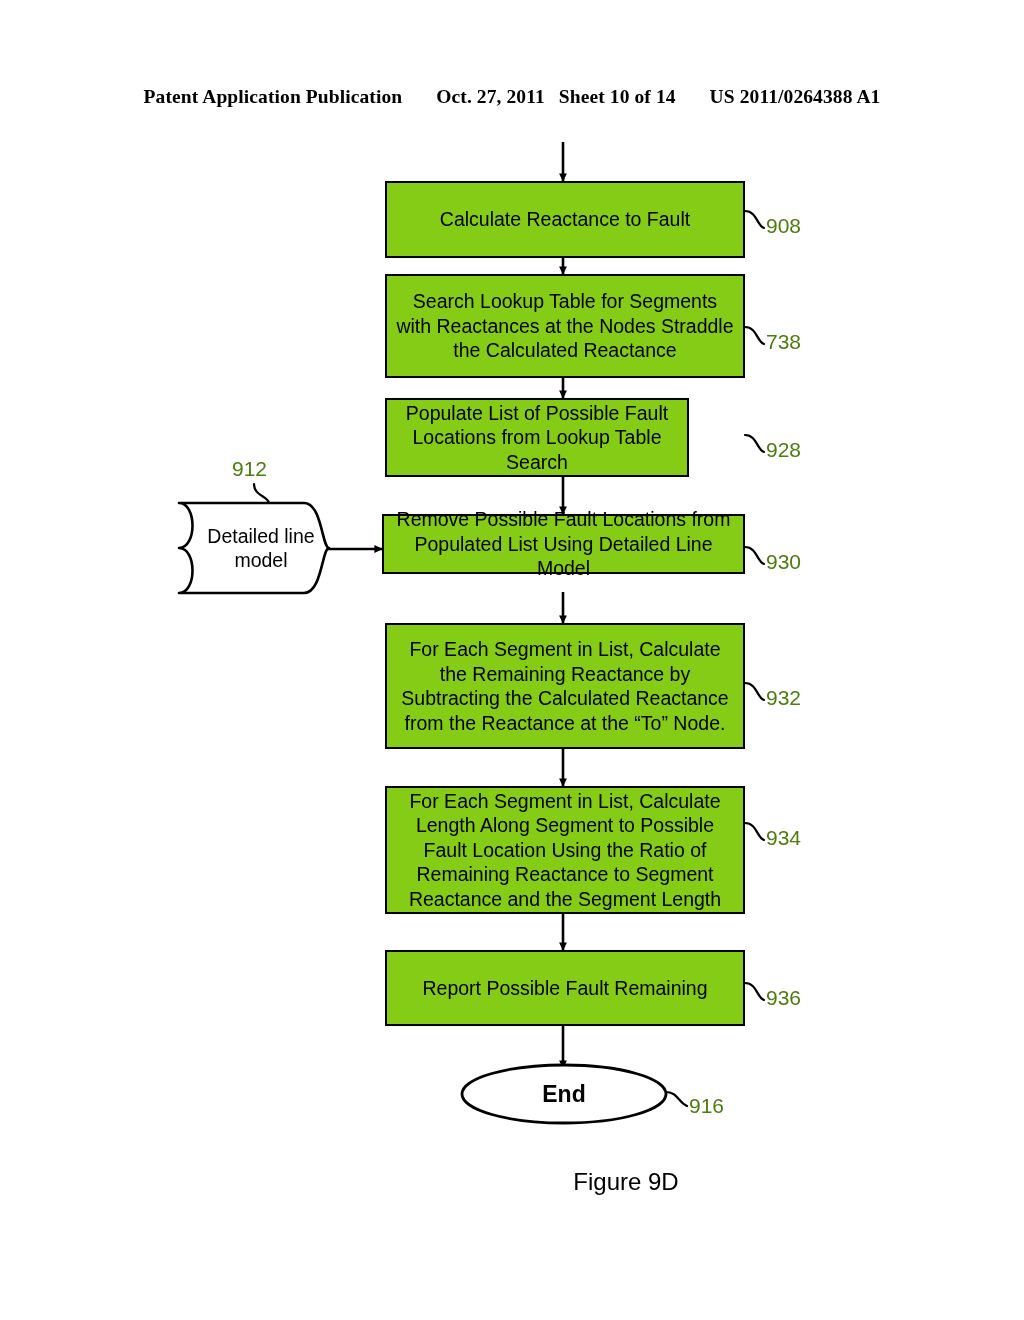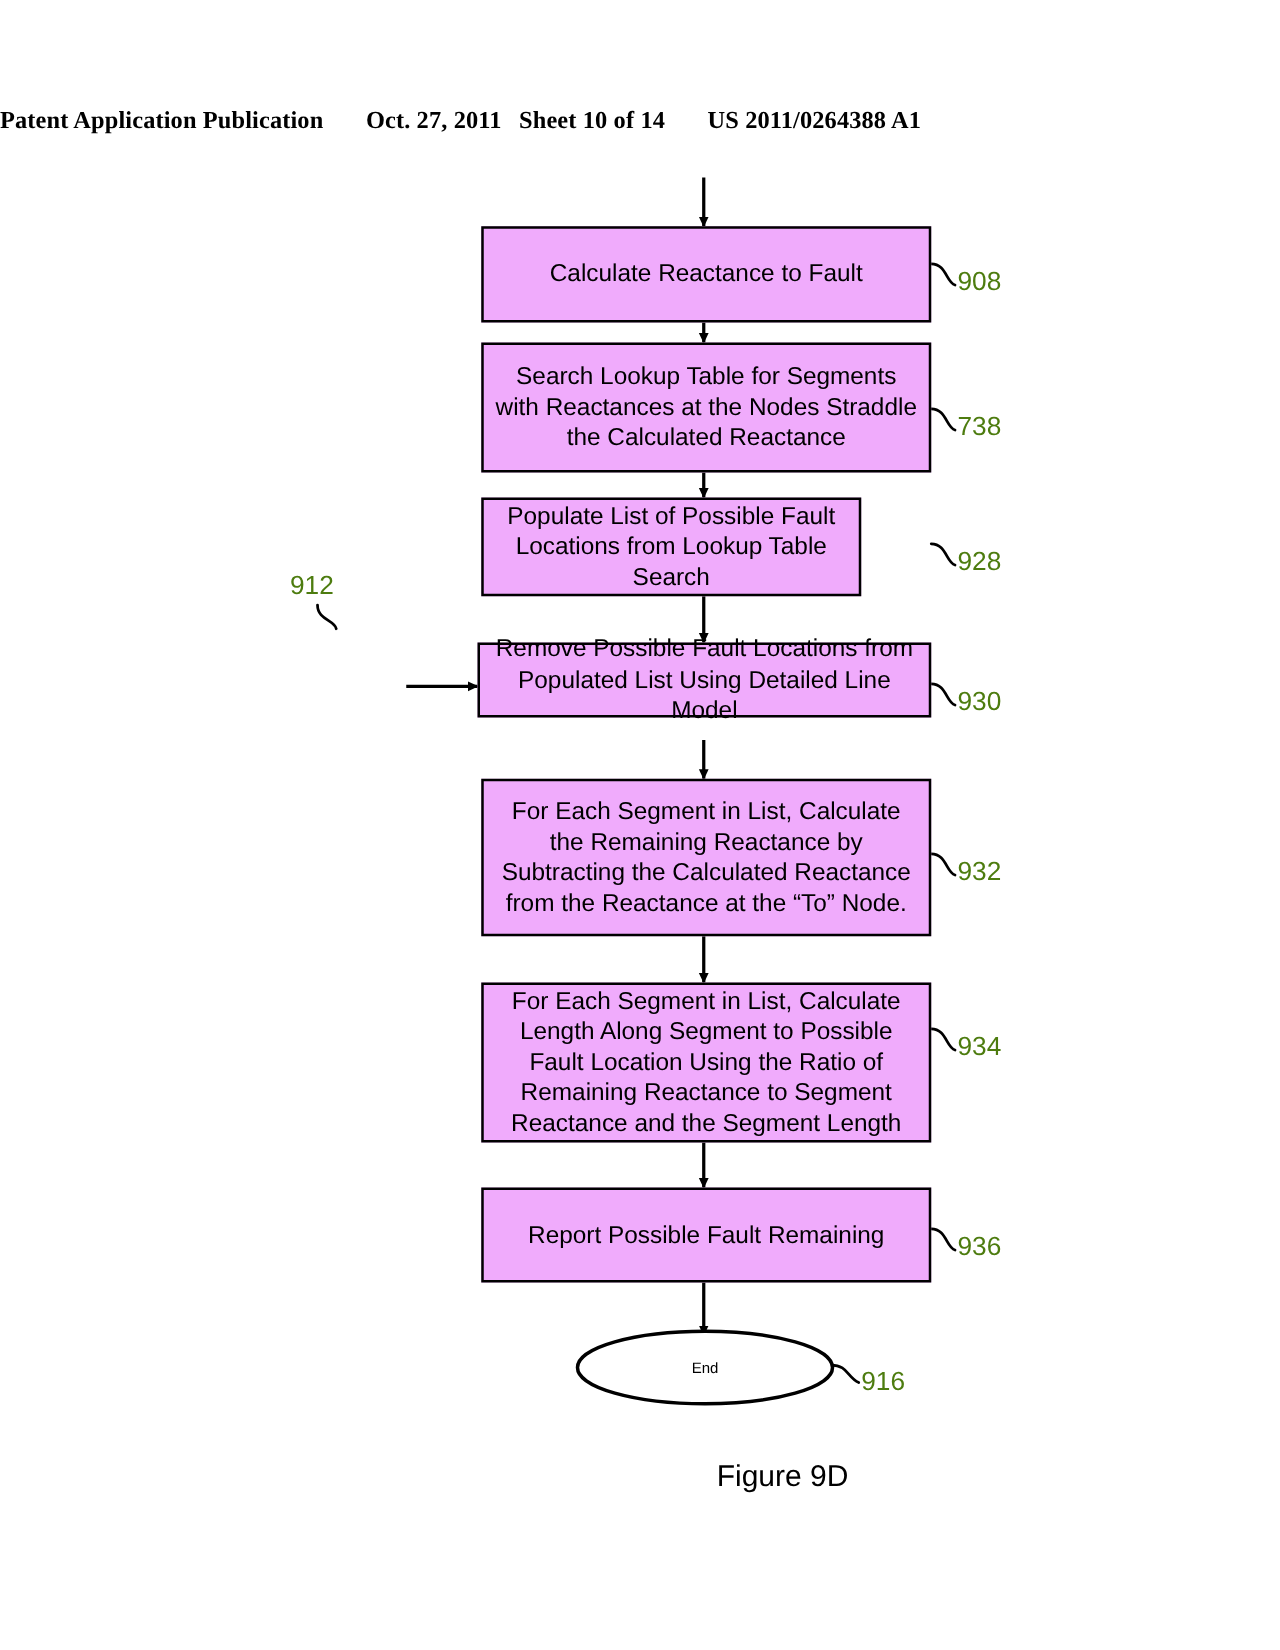--- a/index.html
+++ b/index.html
@@ -17,20 +17,21 @@
   }
 
   
   #page-header {
     position: absolute;
     top: 86px;
     left: 0;
     width: 1024px;
     height: 30px;
     display: flex;
+    justify-content: center;
     align-items: baseline;
     font-family: "Liberation Serif", serif;
     font-weight: bold;
     font-size: 19.5px;
     letter-spacing: 0.1px;
     white-space: nowrap;
   }
   #page-header .hdr-seg { display: inline-block; }
   #page-header .gap-a { width: 34px; }
   #page-header .gap-b { width: 14px; }
@@ -50,21 +51,21 @@
     width: 1024px;
     height: 1320px;
     overflow: visible;
   }
 
   
   .proc-box {
     position: absolute;
     box-sizing: border-box;
     border: 2.6px solid #000;
-    background: #f0abfc;
+    background: #84cc16;
     display: flex;
     align-items: center;
     justify-content: center;
     text-align: center;
   }
   .proc-box .box-text {
     font-family: "Liberation Sans", sans-serif;
     font-size: 19.5px;
     line-height: 24.5px;
     color: #000;
@@ -97,21 +98,22 @@
   
   .oval-shape { position: absolute; }
   .oval-shape .oval-text {
     position: absolute;
     left: 0; top: 0;
     width: 100%; height: 100%;
     display: flex;
     align-items: center;
     justify-content: center;
     font-family: "Liberation Sans", sans-serif;
-    font-size: 12px;
+    font-size: 23px;
+    font-weight: bold;
   }
 
   
   .ref-num {
     position: absolute;
     font-family: "Liberation Sans", sans-serif;
     font-size: 21px;
     color: #4d7c0f;
     white-space: nowrap;
   }
@@ -197,20 +199,27 @@
 the Calculated Reactance</span>
   </div>
   <span class="ref-num" style="left:766px; top:330px;">738</span>
 
   <div class="proc-box" style="left:385px; top:398px; width:304px; height:79px;">
     <span class="box-text">Populate List of Possible Fault
 Locations from Lookup Table Search</span>
   </div>
   <span class="ref-num" style="left:766px; top:438px;">928</span>
 
+  <div class="tape-shape" style="left:176px; top:500px; width:156px; height:96px;">
+    <svg viewBox="0 0 156 96" style="width:156px;height:96px;">
+      <path d="M3,3 L128,3 C146,3 146,48 153,48 C146,48 146,93 128,93 L3,93 C21,93 21,48 3,48 C21,48 21,3 3,3 Z" fill="#ffffff" stroke="#000000" stroke-width="2.6" stroke-linejoin="round"></path>
+    </svg>
+    <span class="tape-text">Detailed line
+model</span>
+  </div>
   <span class="ref-num" style="left:232px; top:457px;">912</span>
 
   <div class="proc-box" style="left:382px; top:514px; width:363px; height:60px;">
     <span class="box-text">Remove Possible Fault Locations from
 Populated List Using Detailed Line
 Model</span>
   </div>
   <span class="ref-num" style="left:766px; top:550px;">930</span>
 
   <div class="proc-box" style="left:385px; top:623px; width:360px; height:126px;">

